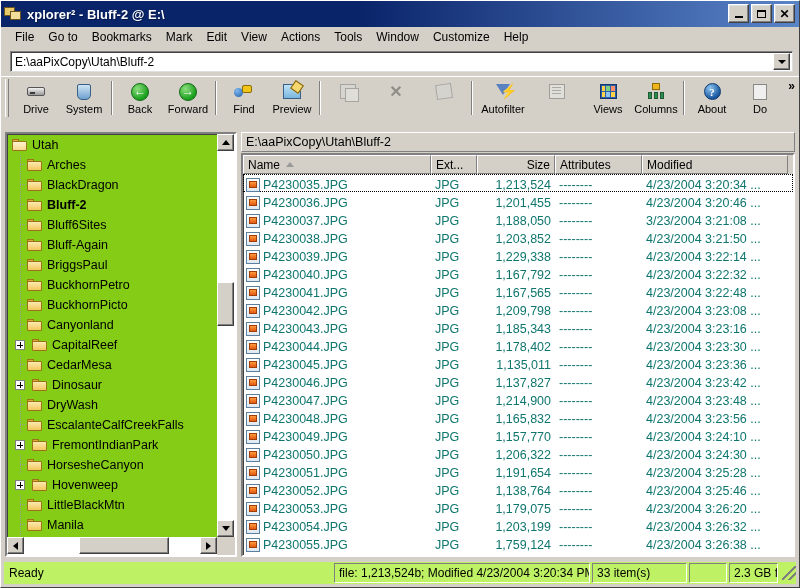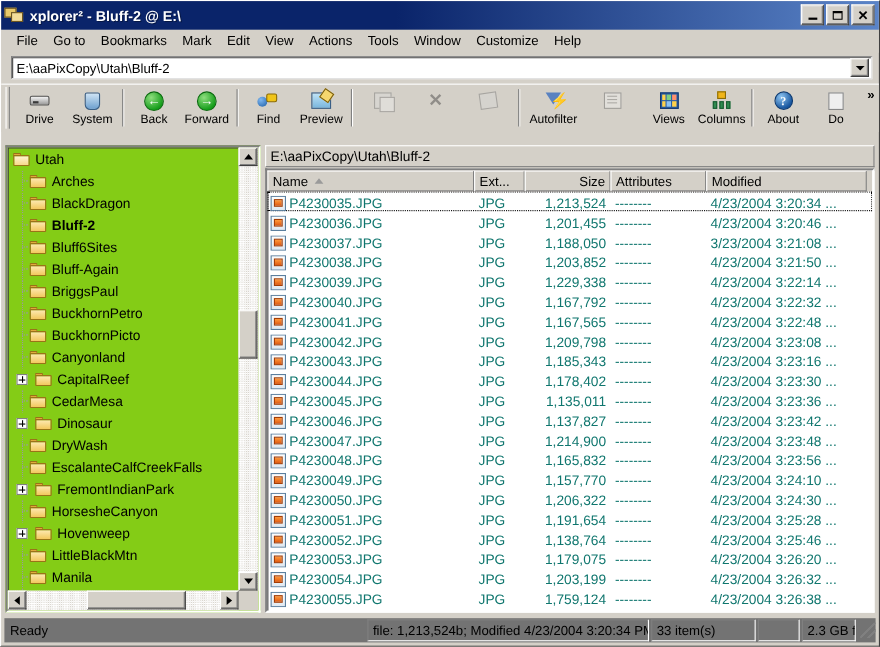--- a/index.html
+++ b/index.html
@@ -407,21 +407,21 @@
     border: 1px solid #a33d06;
   }
 
   
   .statusbar {
     position: absolute;
     left: 3px; right: 3px; bottom: 3px;
     height: 22px;
     display: flex; align-items: center;
     gap: 2px;
-    background: #737373;
+    background: #bef264;
   }
   .spanel {
     height: 20px;
     border: 1px solid;
     border-color: #808080 #ffffff #ffffff #808080;
     display: flex; align-items: center;
     padding: 0 4px;
     font-size: 12px;
     color: #000;
     white-space: nowrap; overflow: hidden;

